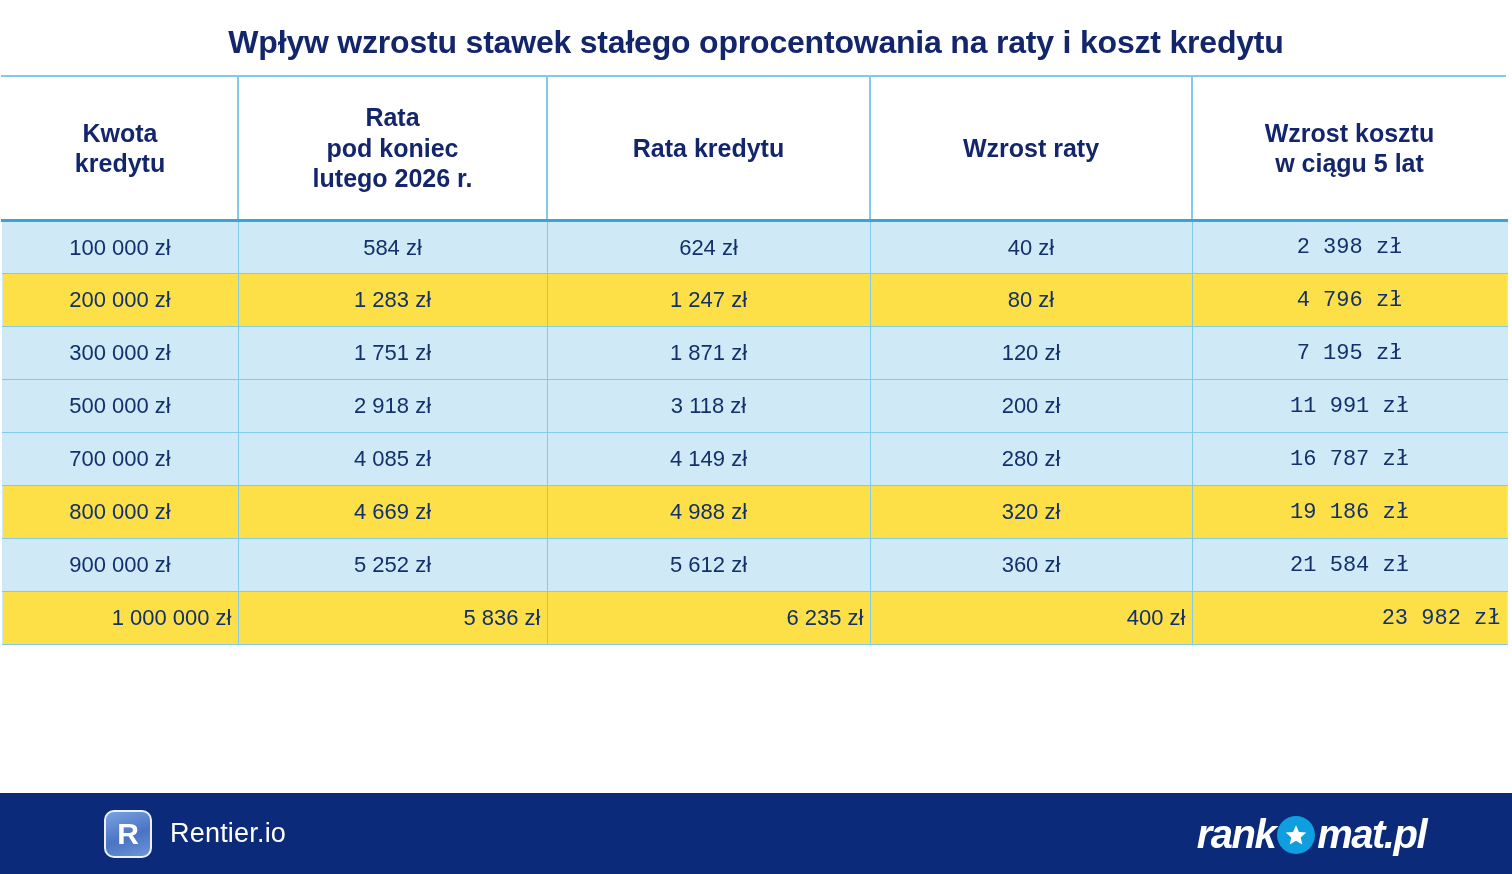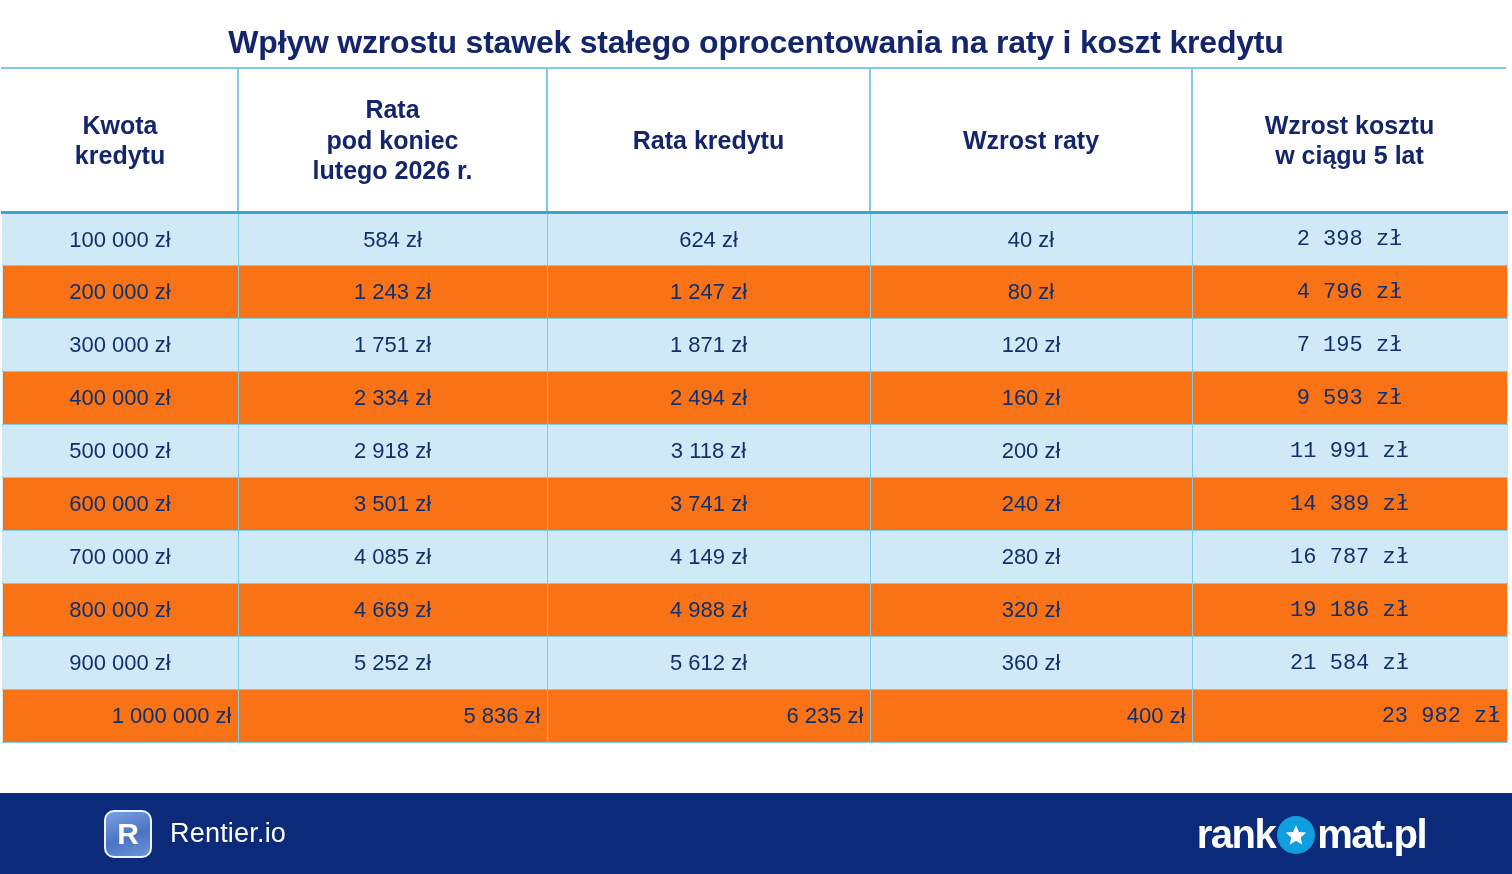--- a/index.html
+++ b/index.html
@@ -18,21 +18,21 @@
 
   
   #page-title {
     width: 100%;
     text-align: center;
     color: #14266b;
     font-size: 32px;
     font-weight: bold;
     letter-spacing: -0.2px;
     padding-top: 24px;
-    padding-bottom: 6px;
+    padding-bottom: 14px;
     line-height: 1.15;
   }
 
   
   .table-wrap {
     width: 1505px;
     margin: 0 0 0 1px;
     border-top: 2px solid #7fcbe8;
   }
 
@@ -73,21 +73,21 @@
     vertical-align: middle;
     height: 53px;
     border: 1.5px solid #7fcbe8;
     padding: 2px 6px;
     white-space: nowrap;
   }
   table.data-table td:first-child { border-left: 1.5px solid #cfe8f5; }
   table.data-table td:last-child  { border-right: 1.5px solid #cfe8f5; font-family: Liberation Mono, monospace; }
 
   table.data-table tr.row-shaded td { background: #cfe9f7; }
-  table.data-table tr.row-plain  td { background: #f97316; }
+  table.data-table tr.row-plain  td { background: #fde047; }
 
   table.data-table tbody tr:last-child td { border-bottom: 1.5px solid #7fcbe8; text-align: right; }
 
   
   .footer-bar {
     position: absolute;
     left: 0;
     bottom: 0;
     width: 1512px;
     height: 81px;
@@ -129,21 +129,21 @@
 
   .rankomat-logo {
     display: flex;
     align-items: center;
     color: #ffffff;
     font-size: 40px;
     font-weight: bold;
     letter-spacing: -1.5px;
     line-height: 1;
   }
-  .rankomat-logo .seg { display: inline-block; }
+  .rankomat-logo .seg { display: inline-block; font-style: italic; }
 
   .star-badge {
     width: 38px;
     height: 38px;
     border-radius: 50%;
     background: #0f9fe0;
     display: inline-flex;
     align-items: center;
     justify-content: center;
     margin: 0 2px;
@@ -179,52 +179,38 @@
     <tbody id="table-body">
         <tr class="row-shaded">
           <td>100 000 zł</td>
           <td>584 zł</td>
           <td>624 zł</td>
           <td>40 zł</td>
           <td>2 398 zł</td>
         </tr>
         <tr class="row-plain">
           <td>200 000 zł</td>
-          <td>1 243 zł</td>
+          <td>1 283 zł</td>
           <td>1 247 zł</td>
           <td>80 zł</td>
           <td>4 796 zł</td>
         </tr>
         <tr class="row-shaded">
           <td>300 000 zł</td>
           <td>1 751 zł</td>
           <td>1 871 zł</td>
           <td>120 zł</td>
           <td>7 195 zł</td>
         </tr>
-        <tr class="row-plain">
-          <td>400 000 zł</td>
-          <td>2 334 zł</td>
-          <td>2 494 zł</td>
-          <td>160 zł</td>
-          <td>9 593 zł</td>
-        </tr>
         <tr class="row-shaded">
           <td>500 000 zł</td>
           <td>2 918 zł</td>
           <td>3 118 zł</td>
           <td>200 zł</td>
           <td>11 991 zł</td>
-        </tr>
-        <tr class="row-plain">
-          <td>600 000 zł</td>
-          <td>3 501 zł</td>
-          <td>3 741 zł</td>
-          <td>240 zł</td>
-          <td>14 389 zł</td>
         </tr>
         <tr class="row-shaded">
           <td>700 000 zł</td>
           <td>4 085 zł</td>
           <td>4 149 zł</td>
           <td>280 zł</td>
           <td>16 787 zł</td>
         </tr>
         <tr class="row-plain">
           <td>800 000 zł</td>

